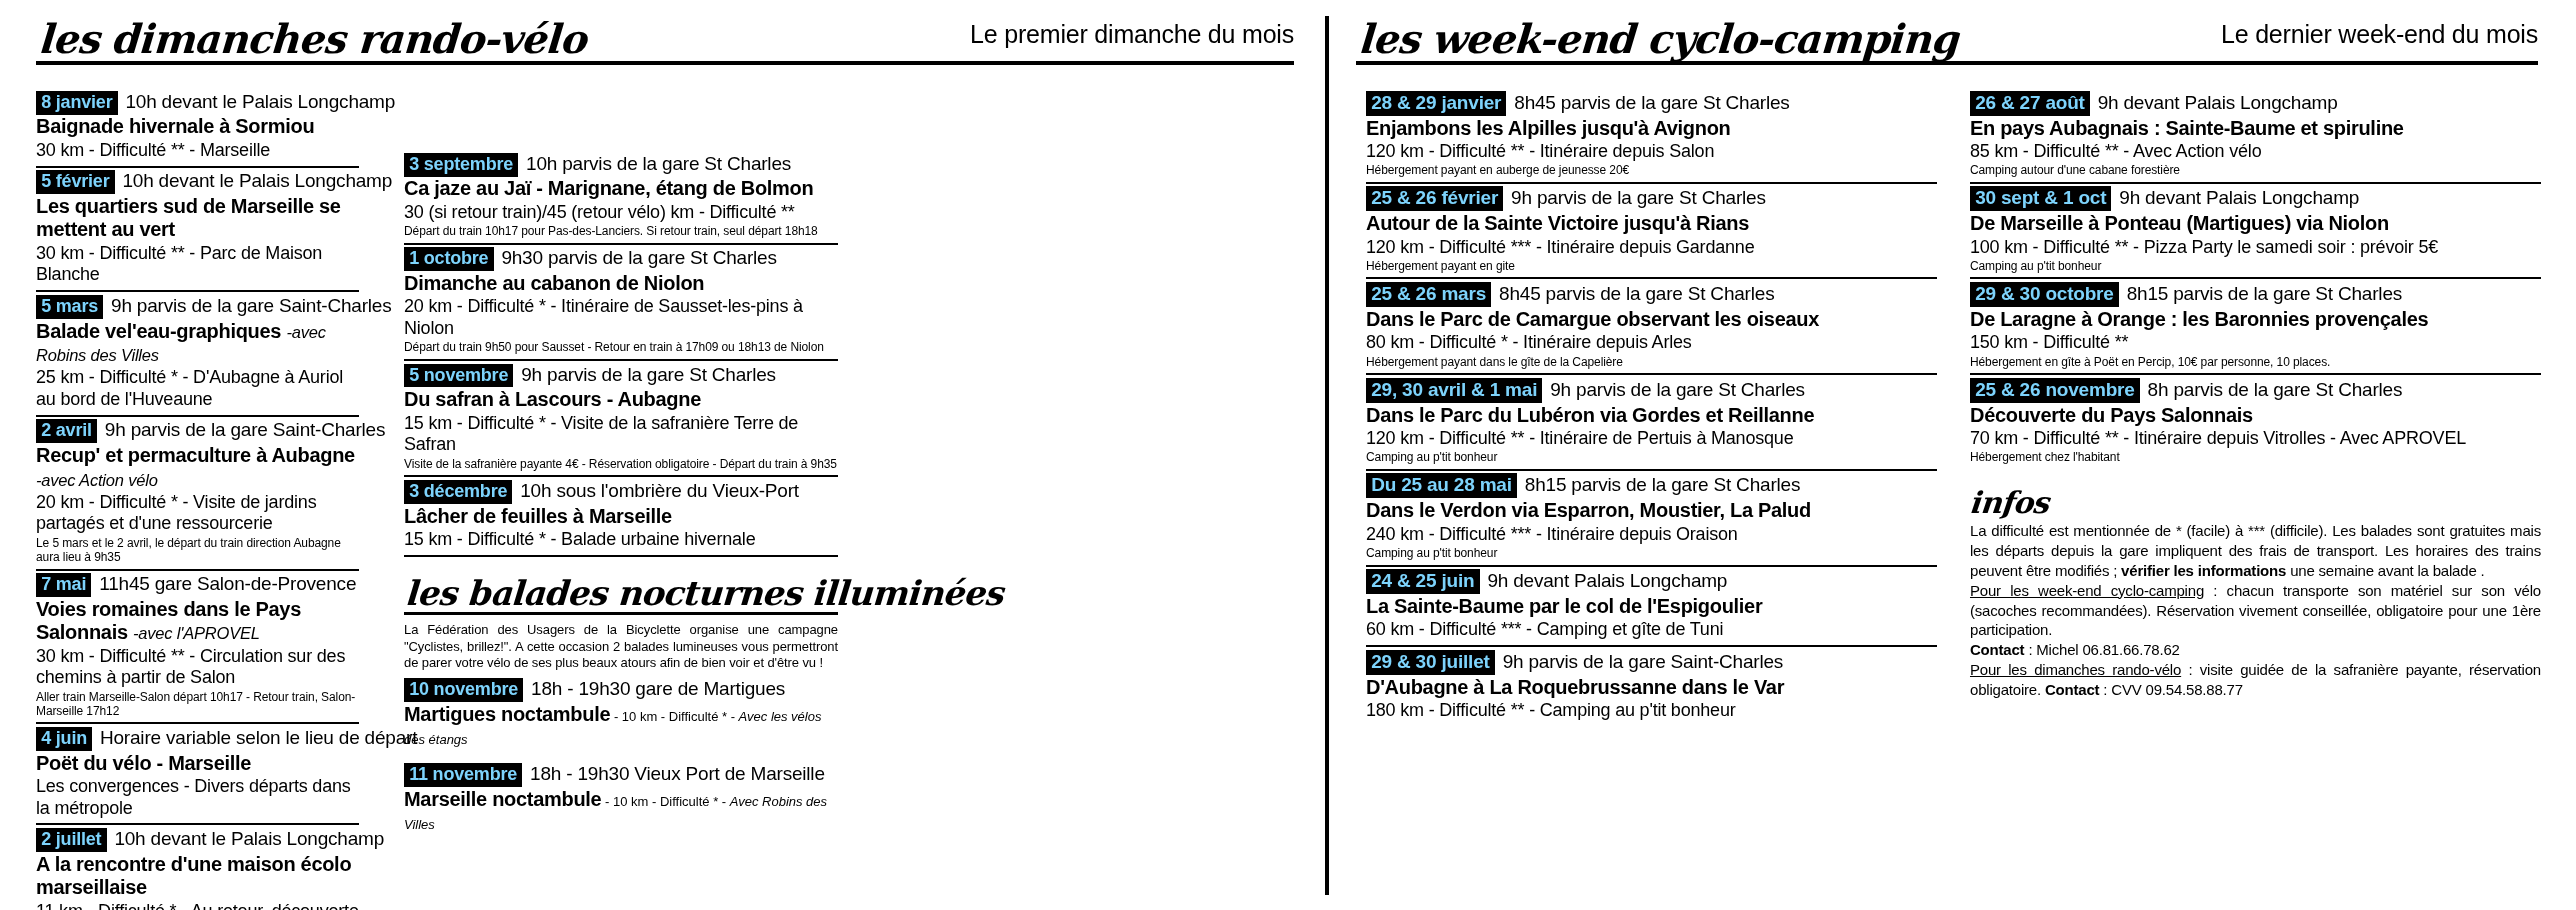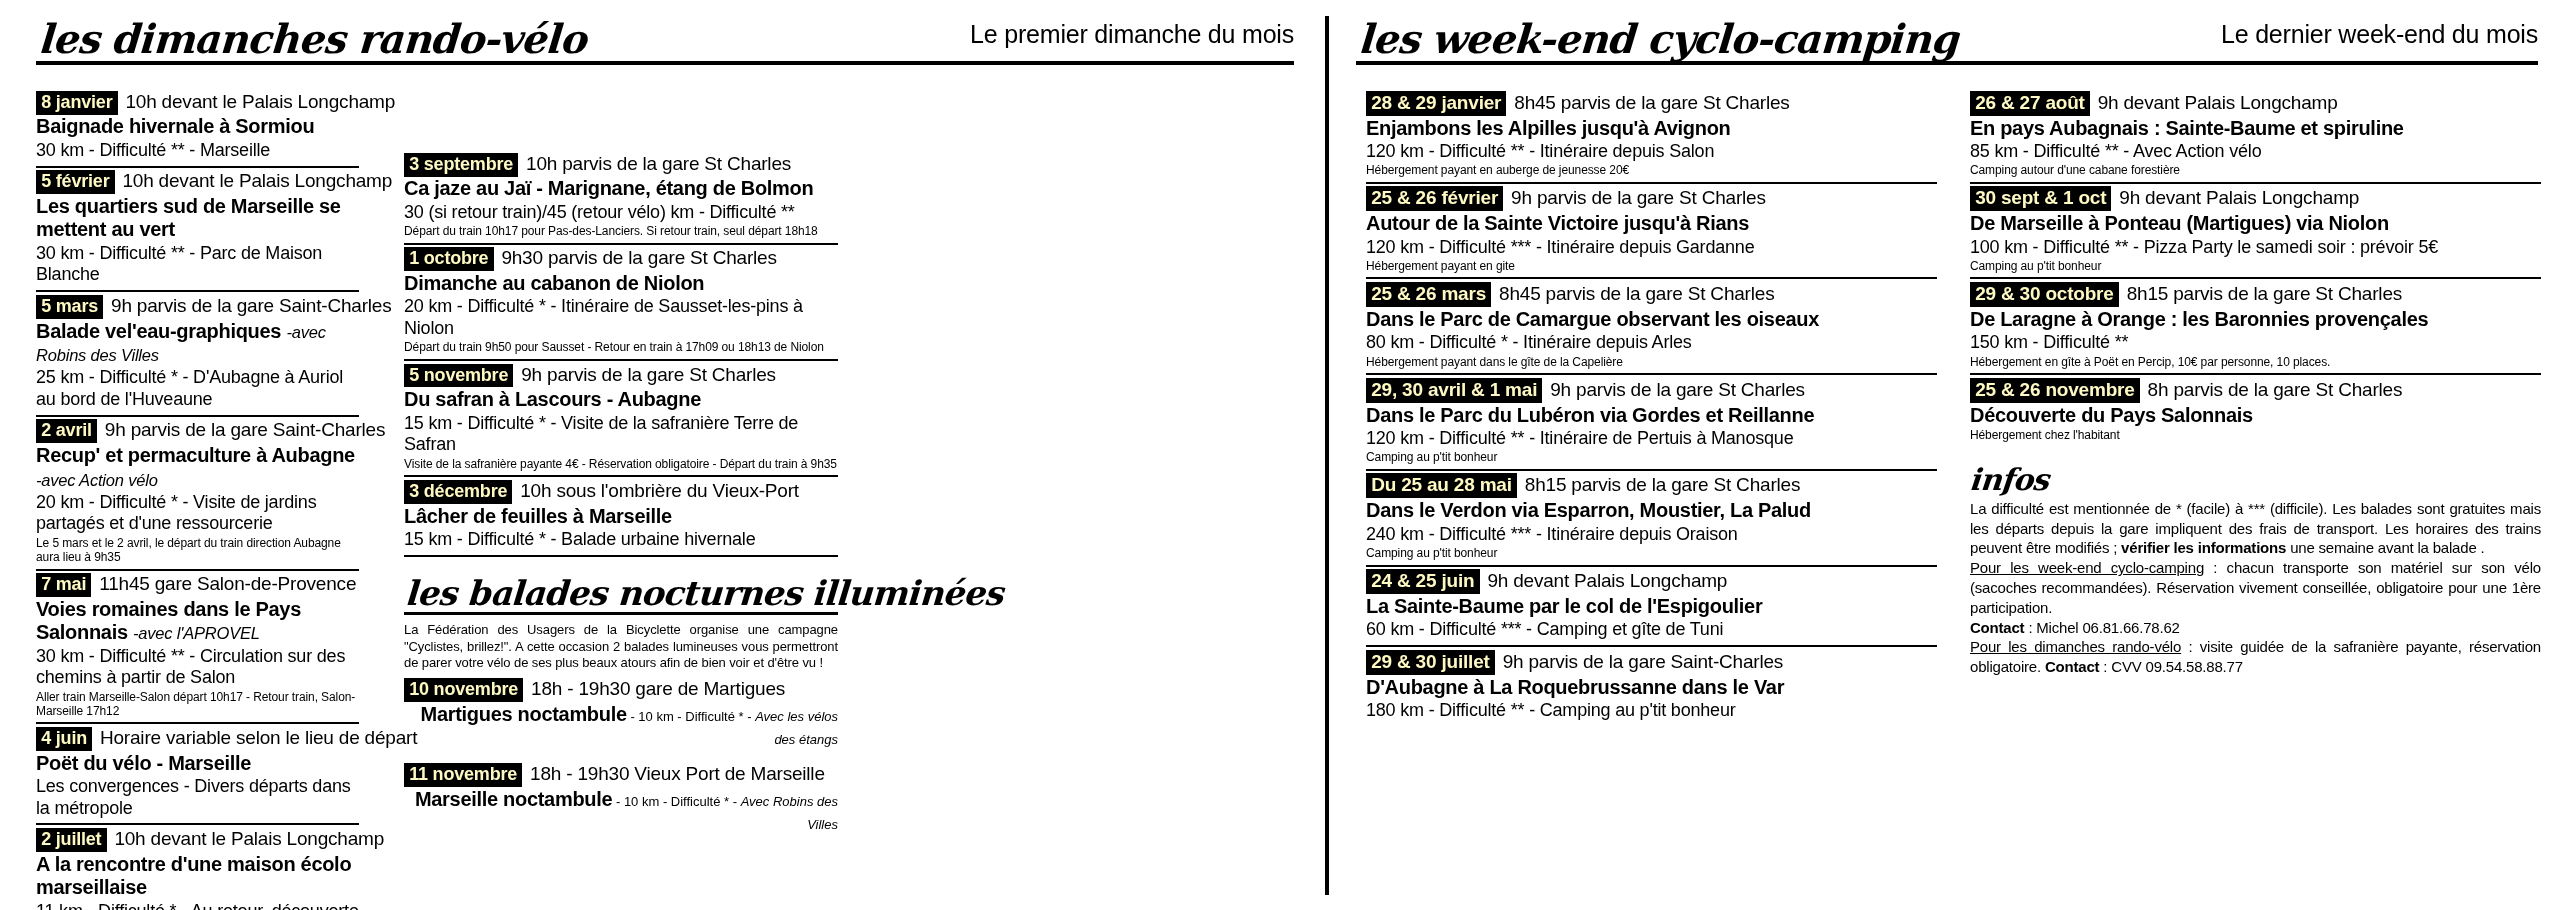--- a/index.html
+++ b/index.html
@@ -104,21 +104,21 @@
     display: flex;
     align-items: baseline;
     gap: 7.8px;
     flex-wrap: nowrap;
     margin-bottom: 0.9px;
   }
 
   .datechip {
     display: inline-block;
     background: #000;
-    color: #fef9c3;
+    color: #7dd3fc;
     font-weight: 700;
     font-size: 18px;
     line-height: 1.18;
     padding: 0.9px 5.2px 1.7px 5.2px;
     white-space: nowrap;
     letter-spacing: -0.2px;
   }
   .page-right .datechip { font-size: 19px; }
 
   .ev-time {
@@ -178,21 +178,20 @@
   .sub-intro {
     font-size: 13px;
     line-height: 1.26;
     text-align: justify;
     margin: 7px 0 5.2px 0;
     letter-spacing: -0.1px;
   }
 
   .nocturne {
     padding-top: 1.7px;
-    text-align: right;
   }
   .nocturne + .nocturne { margin-top: 12px; }
 
   .noct-title {
     font-weight: 700;
     font-size: 20px;
     line-height: 1.15;
     letter-spacing: -0.3px;
   }
   .noct-title .tail {
@@ -494,20 +493,21 @@
           <div class="ev-meta">150 km - Difficulté **</div>
           <div class="ev-note">Hébergement en gîte à Poët en Percip, 10€ par personne, 10 places.</div>
         </div>
 
         <div class="event last">
           <div class="ev-head">
             <span class="datechip">25 &amp; 26 novembre</span>
             <span class="ev-time">8h parvis de la gare St Charles</span>
           </div>
           <div class="ev-title">Découverte du Pays Salonnais</div>
+          <div class="ev-meta">70 km - Difficulté ** - Itinéraire depuis Vitrolles - Avec APROVEL</div>
           <div class="ev-note">Hébergement chez l'habitant</div>
         </div>
 
         <div class="infos">
           <div class="infos-title">infos</div>
           <div class="infos-body">
             <p><span>La difficulté est mentionnée de * (facile) à *** (difficile). Les balades sont gratuites mais les départs depuis la gare impliquent des frais de transport. Les horaires des trains peuvent être modifiés ; </span><b>vérifier les informations</b><span> une semaine avant la balade .</span></p>
             <p><u>Pour les week-end cyclo-camping</u><span> : chacun transporte son matériel sur son vélo (sacoches recommandées). Réservation vivement conseillée, obligatoire pour une 1ère participation.</span></p>
             <p><b>Contact</b><span> : Michel 06.81.66.78.62</span></p>
             <p><u>Pour les dimanches rando-vélo</u><span> : visite guidée de la safranière payante, réservation obligatoire. </span><b>Contact</b><span>  : CVV 09.54.58.88.77</span></p>

